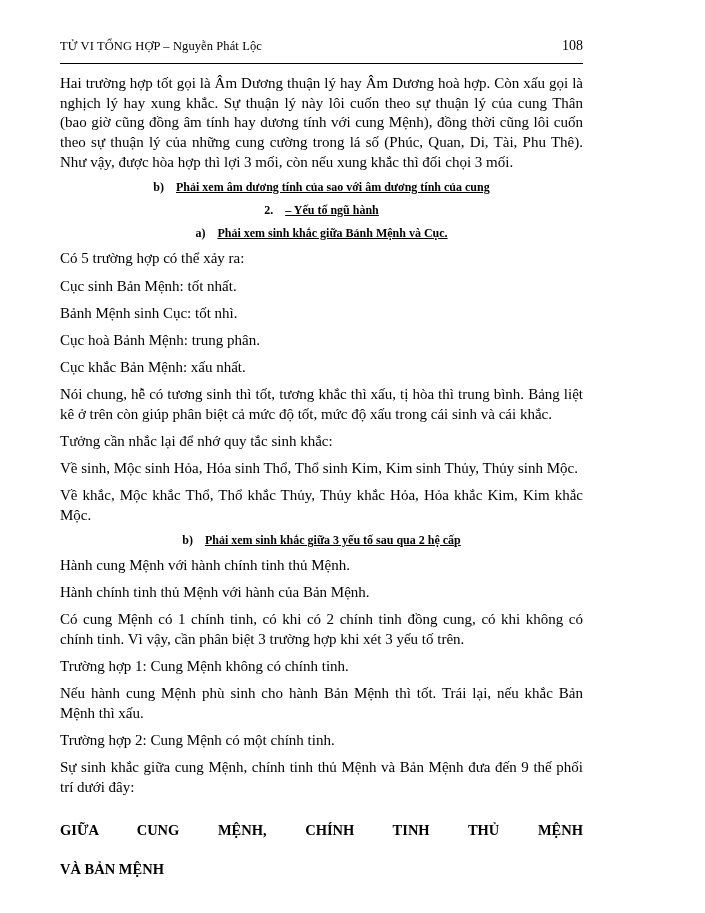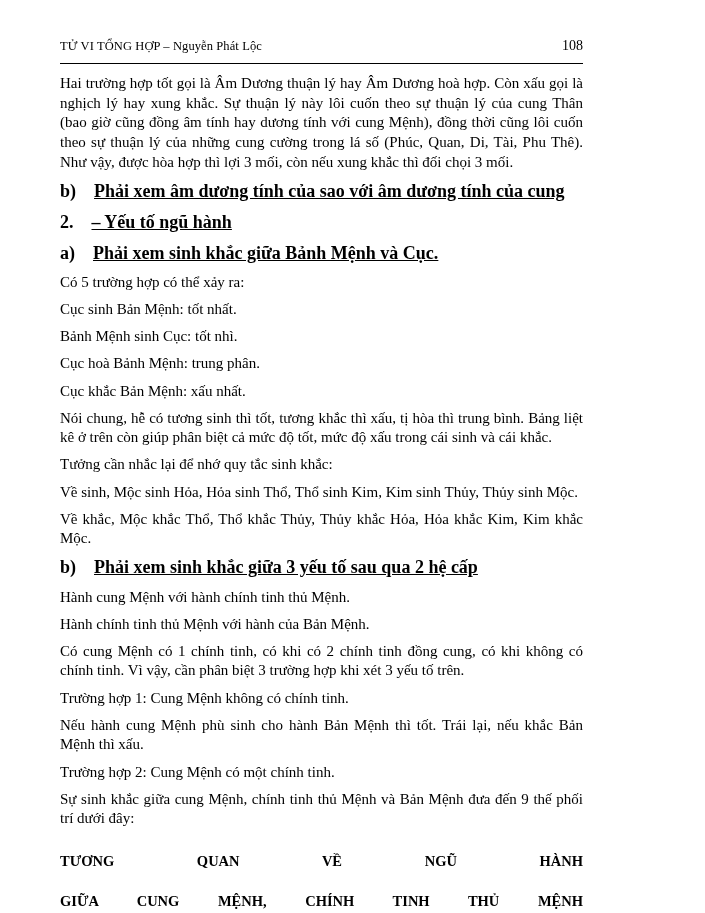--- a/index.html
+++ b/index.html
@@ -41,23 +41,24 @@
   p {
     margin: 0 0 7.5px 0;
     font-size: 15px;
     line-height: 1.31;
     text-align: justify;
   }
   p.justified {
     text-align: justify;
   }
   .listitem {
-    font-size: 18px;
+    font-size: 12px;
     line-height: 1.31;
     margin: 0 0 7.5px 0;
+    text-align: center;
   }
   .marker {
     font-weight: bold;
   }
   .label-bold-underline {
     font-weight: bold;
     text-decoration: underline;
   }
   .spacer-big { height: 16px; }
   .bigtitle {
@@ -132,18 +133,17 @@
   <p>Hành chính tinh thủ Mệnh với hành của Bản Mệnh.</p>
   <p class="justified">Có cung Mệnh có 1 chính tinh, có khi có 2 chính tinh đồng cung, có khi không có chính tinh. Vì vậy, cần phân biệt 3 trường hợp khi xét 3 yếu tố trên.</p>
   <p>Trường hợp 1: Cung Mệnh không có chính tinh.</p>
   <p>Nếu hành cung Mệnh phù sinh cho hành Bản Mệnh thì tốt. Trái lại, nếu khắc Bản Mệnh thì xấu.</p>
   <p>Trường hợp 2: Cung Mệnh có một chính tinh.</p>
   <p>Sự sinh khắc giữa cung Mệnh, chính tinh thủ Mệnh và Bản Mệnh đưa đến 9 thế phối trí dưới đây:</p>
 
   <div class="spacer-big"></div>
 
   <div class="bigtitle">
-    <span class="line">TƯƠNG QUAN VỀ NGŨ HÀNH</span>
     <span class="line">GIỮA CUNG MỆNH, CHÍNH TINH THỦ MỆNH</span>
     <span class="line lastline">VÀ BẢN MỆNH</span>
   </div>
 
 </div>
 
 </body></html>

